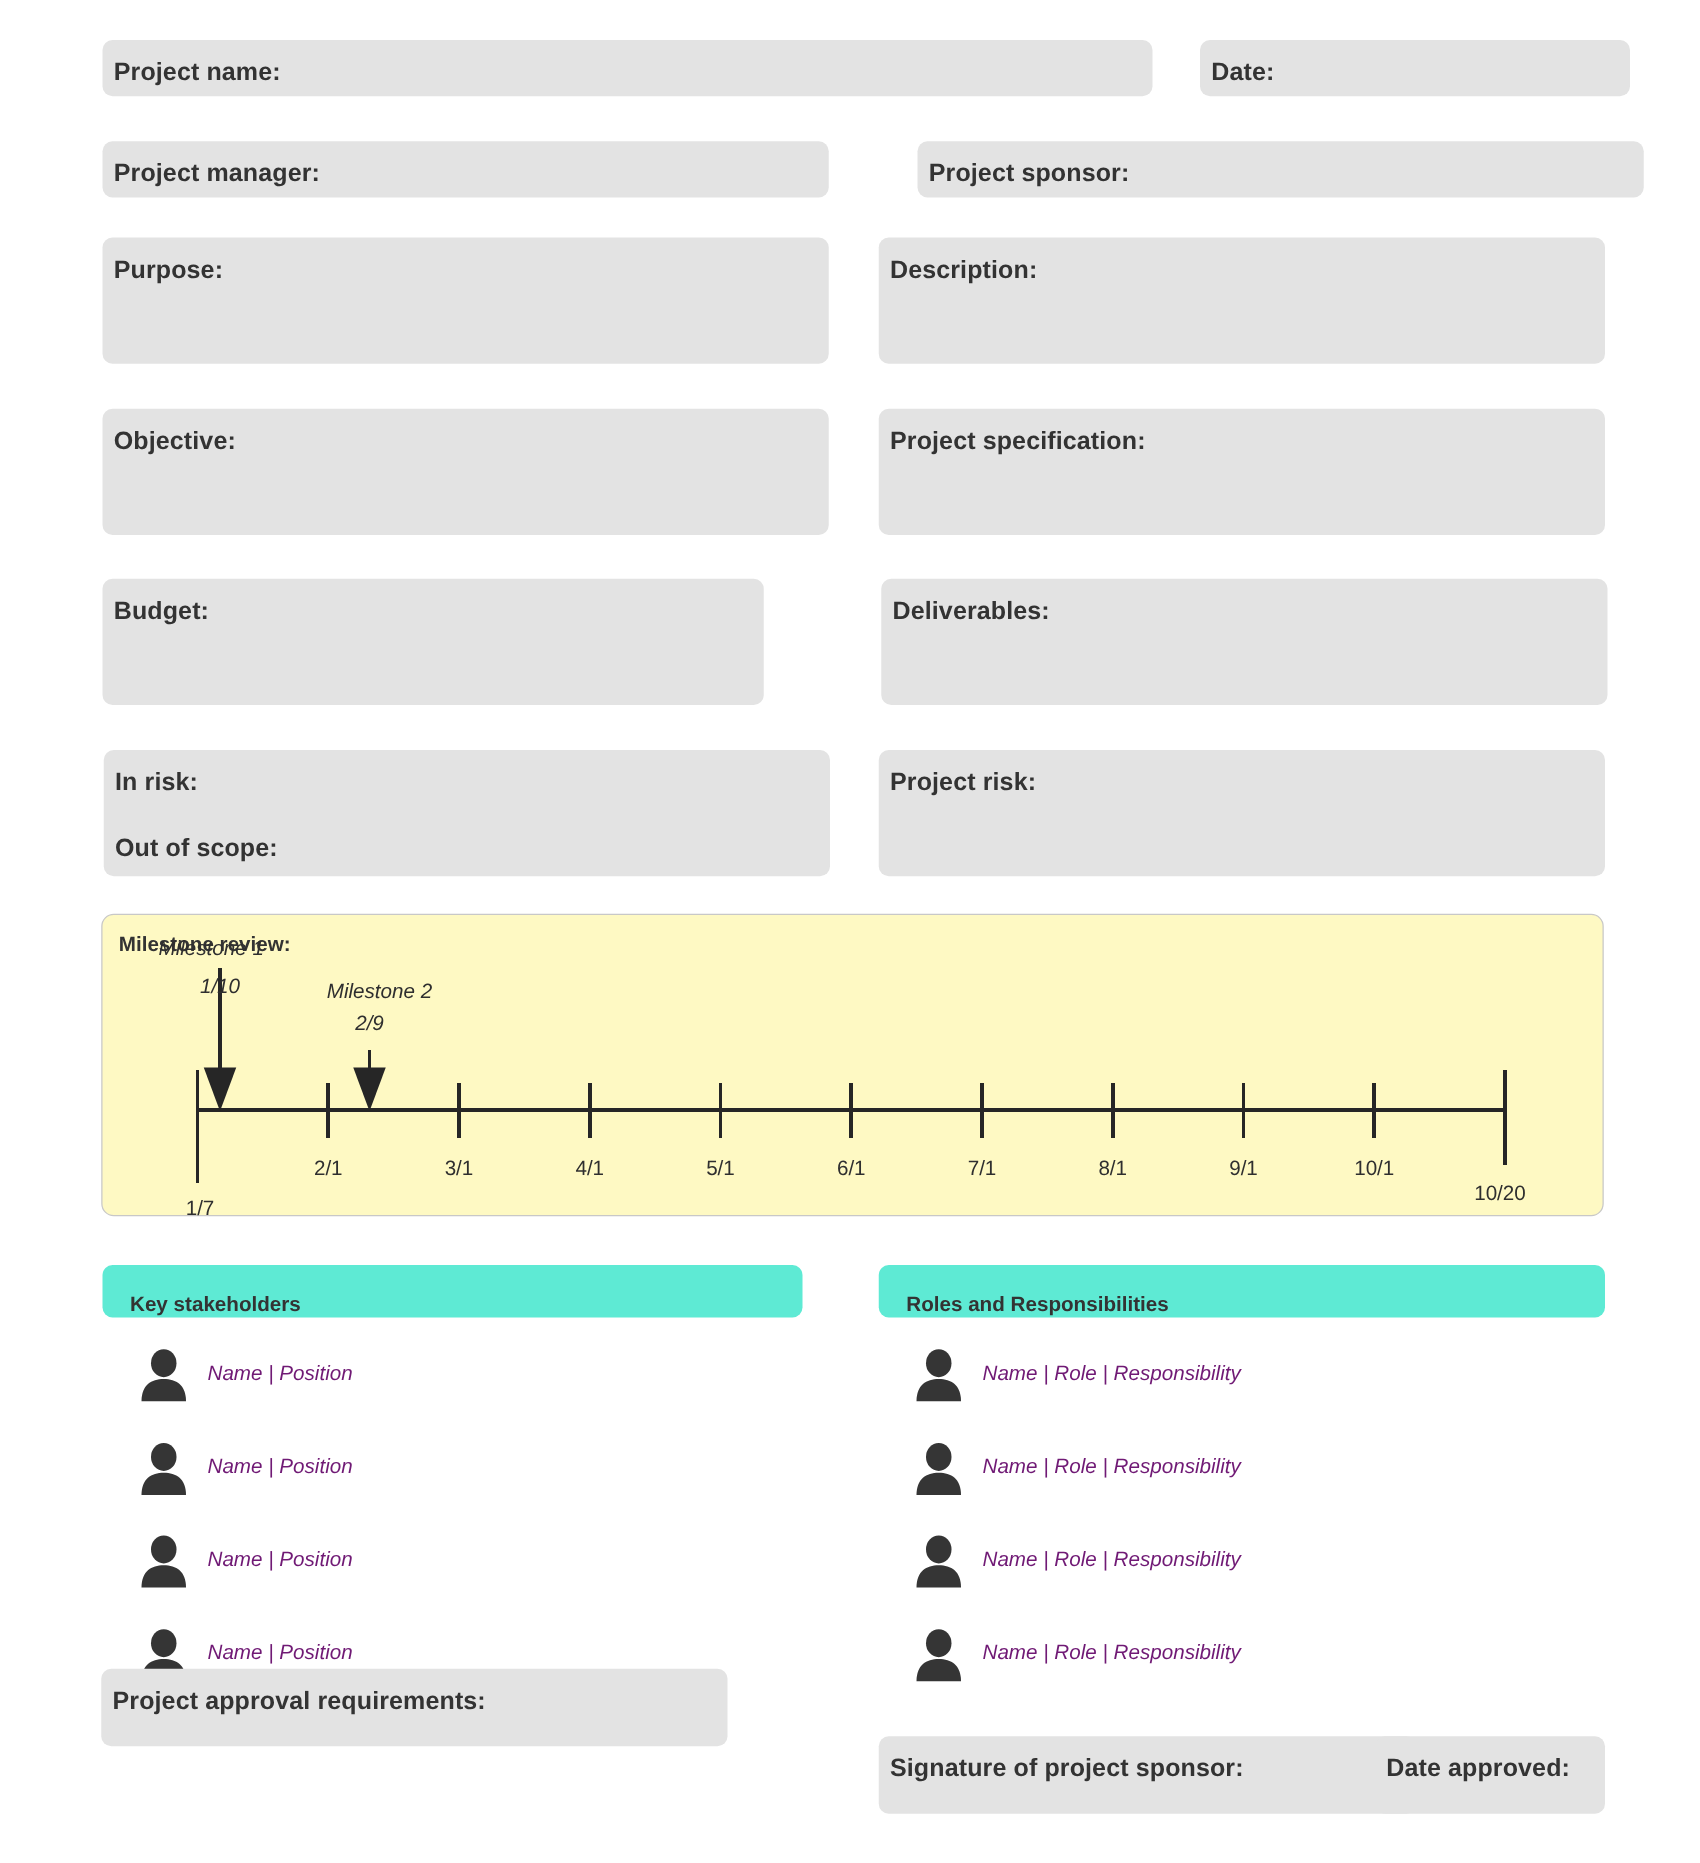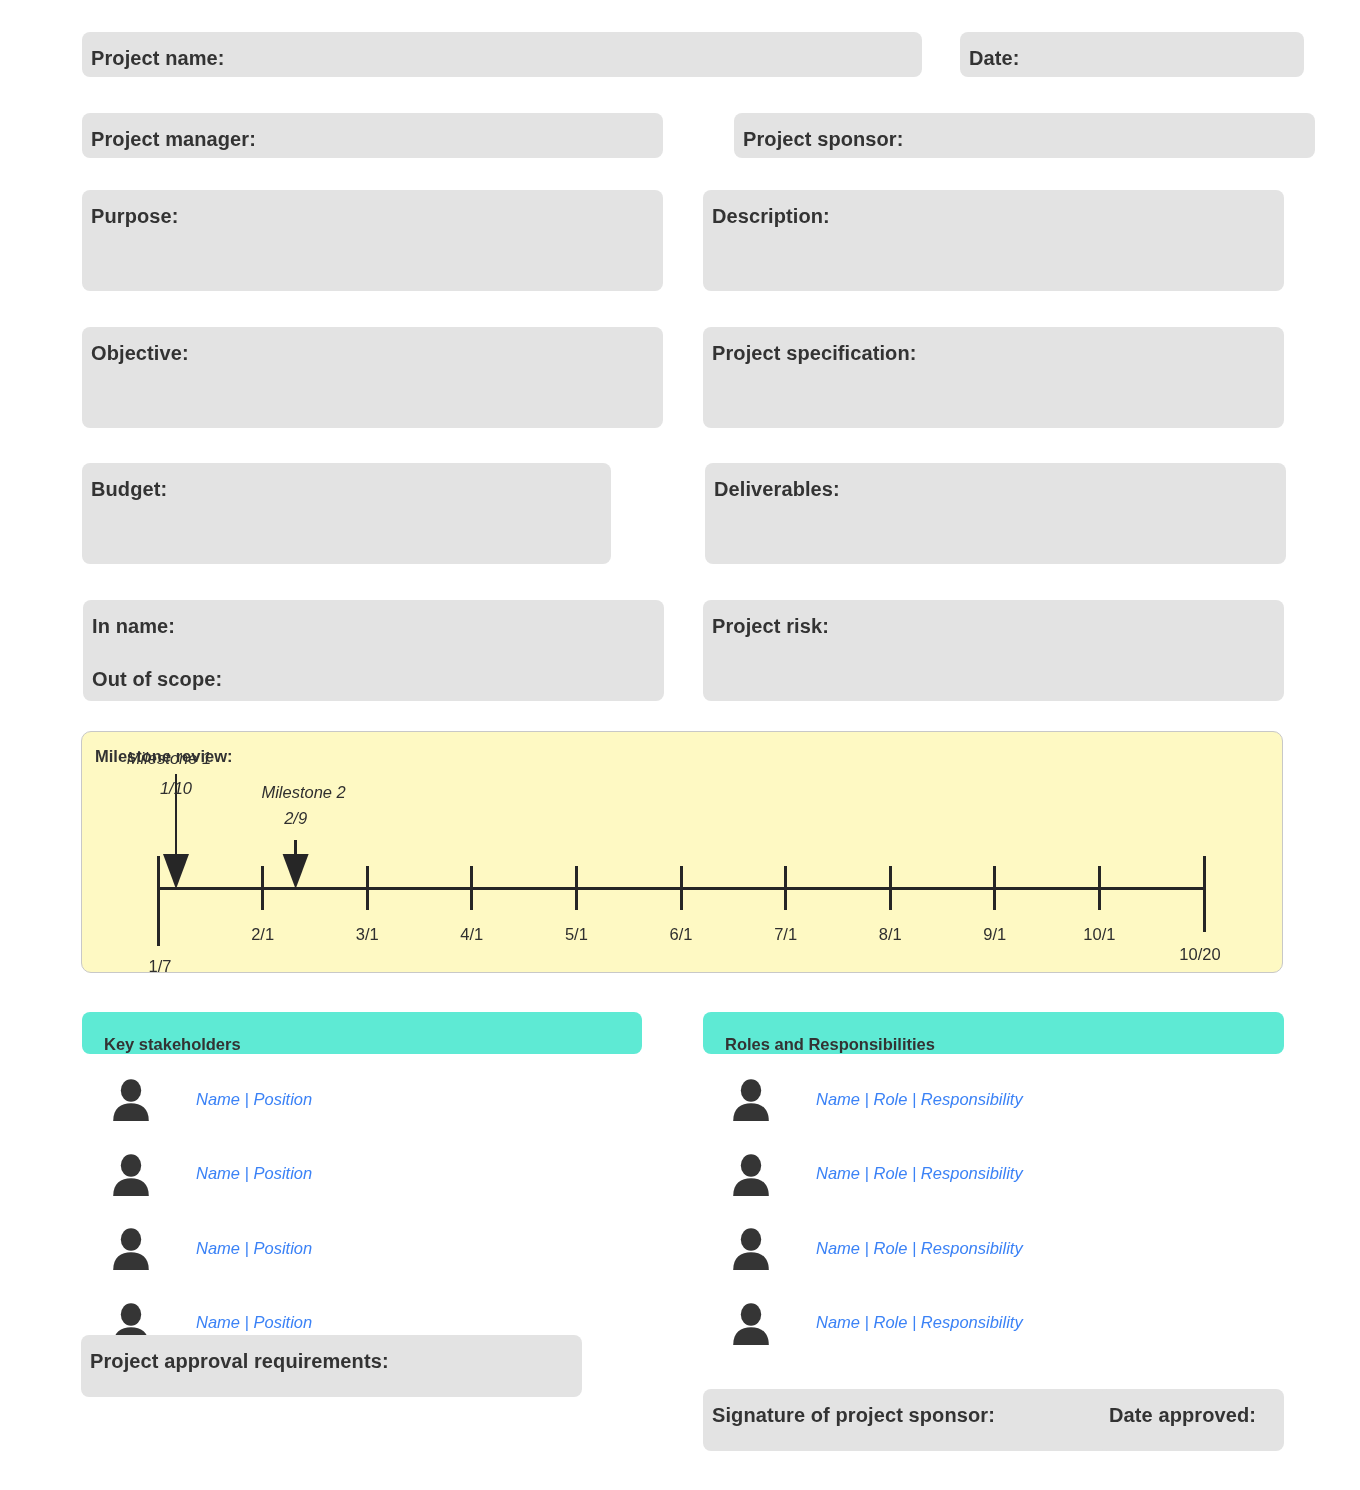--- a/index.html
+++ b/index.html
@@ -95,22 +95,22 @@
   .person-icon {
     width: 46px;
     height: 46px;
     flex: 0 0 46px;
     position: relative;
   }
   .person-icon svg { display: block; }
   .person-text {
     font-size: 16.5px;
     font-style: italic;
-    color: #3b82f6;
-    margin-left: 42px;
+    color: #701a75;
+    margin-left: 12px;
     white-space: nowrap;
   }
 </style>
 </head>
 <body>
 
 <div class="page">
 
   <div class="fbox" style="left:82px; top:32px; width:840px; height:45px;">
     <span class="flabel">Project name:</span>
@@ -141,21 +141,21 @@
   </div>
 
   <div class="fbox" style="left:82px; top:463px; width:529px; height:101px;">
     <span class="flabel">Budget:</span>
   </div>
   <div class="fbox" style="left:705px; top:463px; width:581px; height:101px;">
     <span class="flabel">Deliverables:</span>
   </div>
 
   <div class="fbox" style="left:83px; top:600px; width:581px; height:101px;">
-    <span class="flabel">In name:</span>
+    <span class="flabel">In risk:</span>
     <span class="flabel second">Out of scope:</span>
   </div>
   <div class="fbox" style="left:703px; top:600px; width:581px; height:101px;">
     <span class="flabel">Project risk:</span>
   </div>
 
   <div class="ms-panel">
     <div class="ms-title">Milestone review:</div>
     <svg class="ms-svg" id="timeline-svg" width="1202" height="242">
         <line x1="76" y1="156" x2="1122" y2="156" stroke="#262626" stroke-width="3" shape-rendering="crispEdges"></line>

